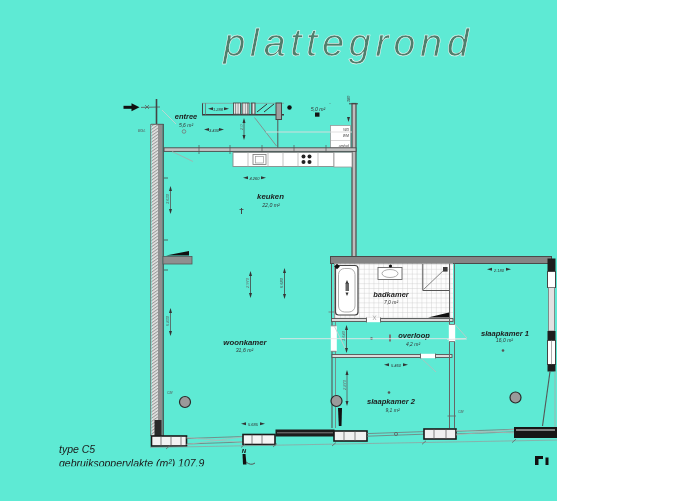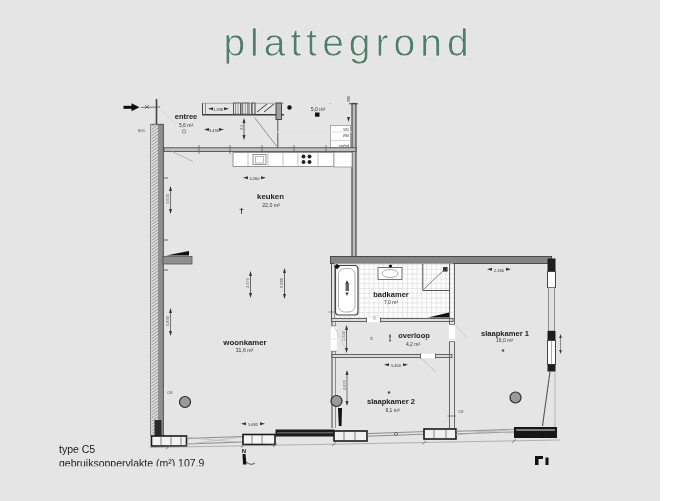--- a/index.html
+++ b/index.html
@@ -1,17 +1,17 @@
 <!DOCTYPE html>
 <html><head>
 <meta charset="utf-8">
 <style>
   html,body{margin:0;padding:0;background:#ffffff;}
-  #page{position:relative;width:660px;height:501px;background:#e5e5e5;overflow:hidden;
-        font-family:"Liberation Sans",sans-serif;}
+  #page{position:relative;width:557px;height:501px;background:#5eead4;overflow:hidden;
+        font-family:"Liberation Sans",sans-serif;font-style:italic;}
   #title{position:absolute;left:-4px;top:21px;width:700px;text-align:center;
          color:#4f7e6c;font-size:39px;-webkit-text-stroke:0.5px #ffffff;letter-spacing:5px;padding-left:5px;box-sizing:border-box;}
 </style>
 </head>
 <body>
 <div id="page">
 
   <div id="title">plattegrond</div>
   <svg width="700" height="501" viewBox="0 0 700 501" style="position:absolute;left:0;top:0;filter:blur(0.28px)">
     <defs>

